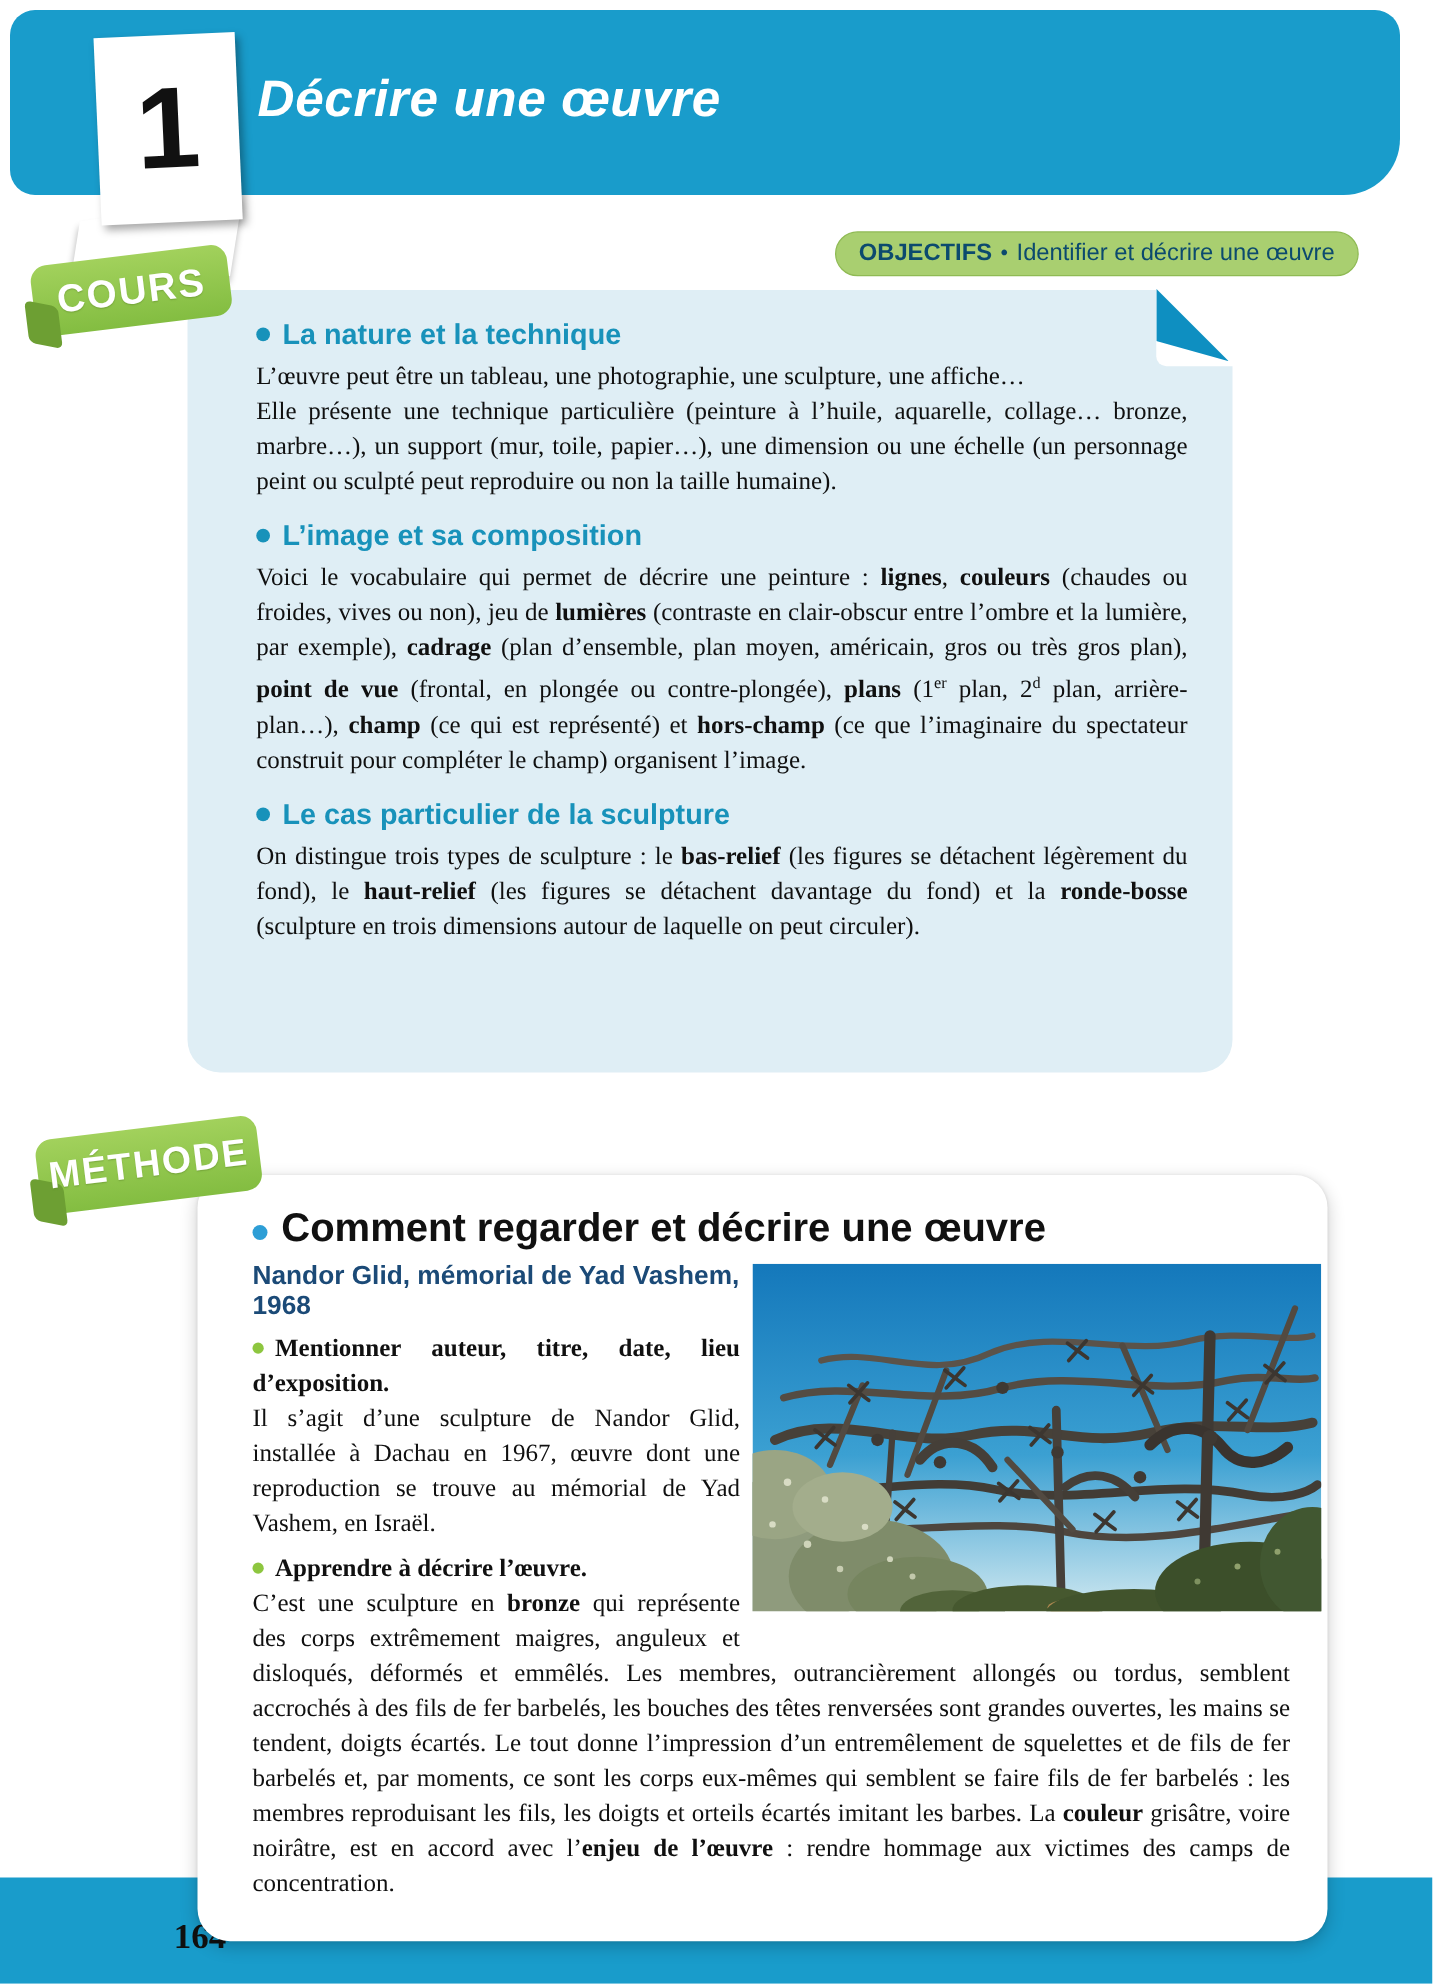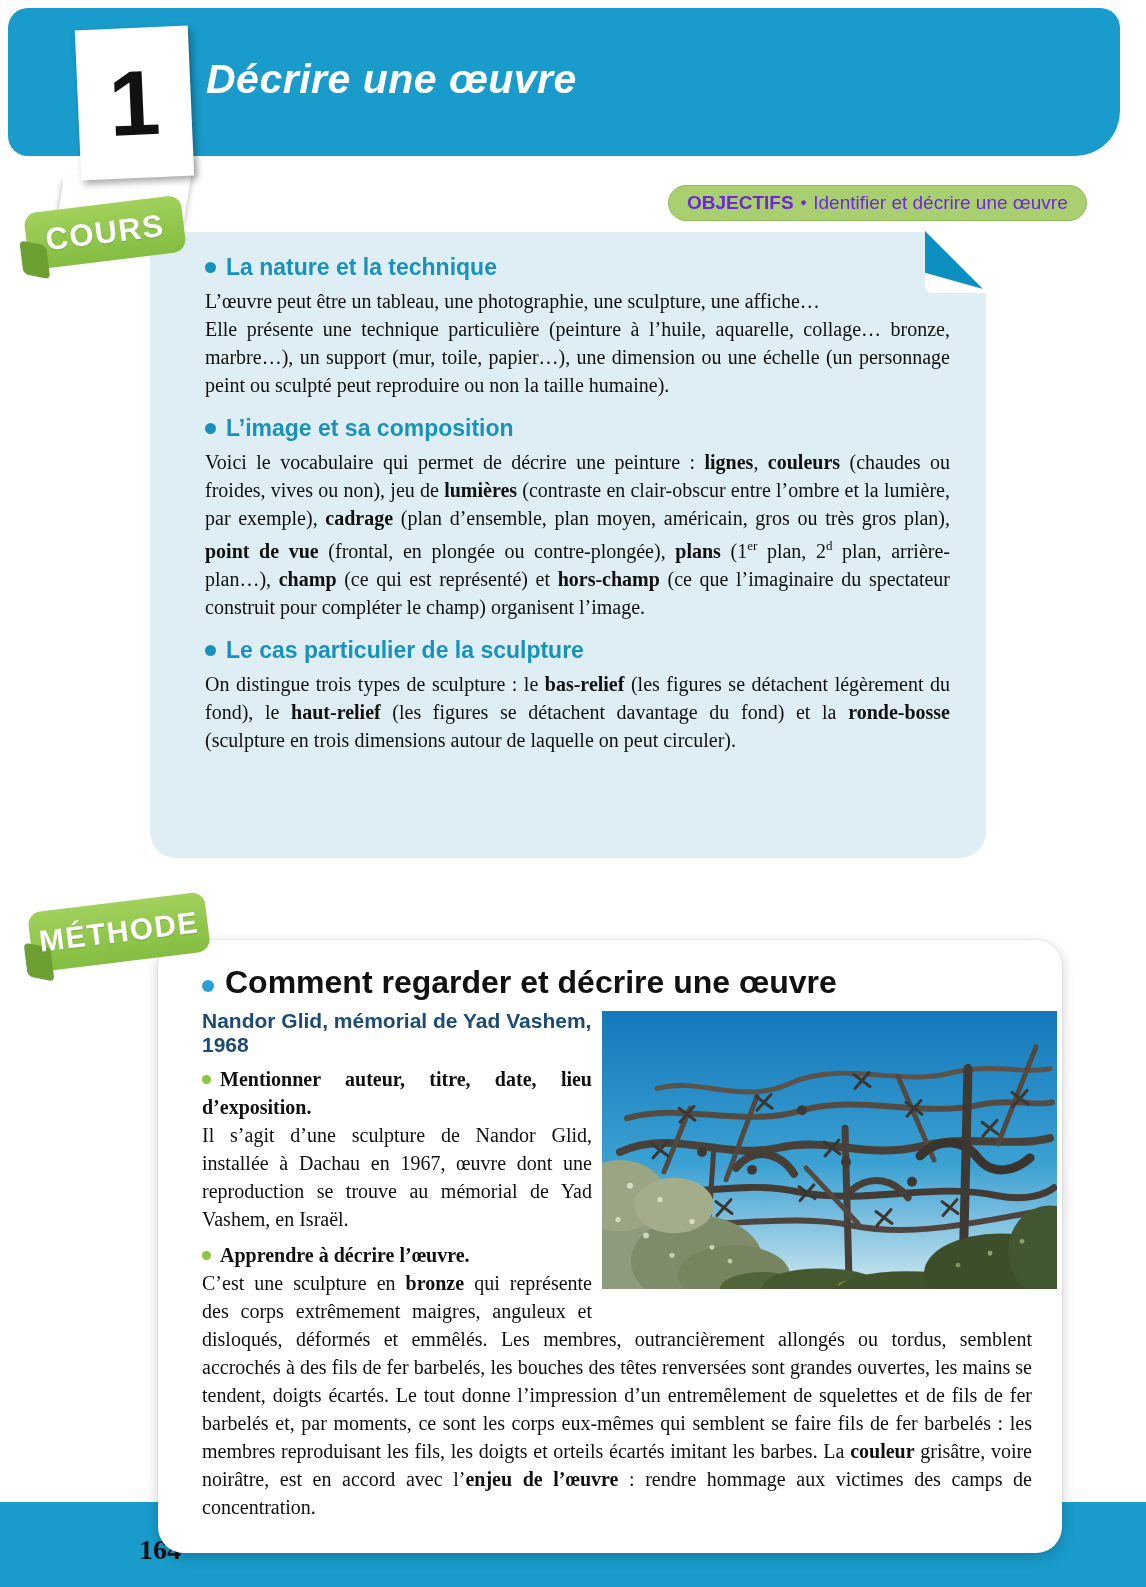--- a/index.html
+++ b/index.html
@@ -21,21 +21,21 @@
     display:flex; align-items:center; justify-content:center; }
   .chapter-tab .num { font-size:92px; font-weight:bold; color:#111111; line-height:1; }
   .tab-curl { position:absolute; left:58px; top:168px; width:132px; height:62px;
     background:#ffffff; transform:rotate(-9deg) skewX(-18deg);
     box-shadow:0 5px 6px rgba(0,0,0,0.30); z-index:2; }
 
   
   .objectifs-badge { position:absolute; left:668px; top:185px; height:36px;
     background:#a9cf70; border:1px solid #8fba54; border-radius:18px;
     padding:0 18px; display:flex; align-items:center; gap:7px;
-    font-size:19px; color:#6d28d9; z-index:2; white-space:nowrap; }
+    font-size:19px; color:#0c4a6e; z-index:2; white-space:nowrap; }
   .objectifs-badge .obj-label { font-weight:bold; }
   .objectifs-badge .obj-sep { font-weight:bold; font-size:16px; }
 
   
   .badge-green { position:absolute; color:#ffffff; font-weight:bold;
     background:linear-gradient(180deg,#a2d15c 0%, #83bd41 100%);
     border-radius:13px; display:flex; align-items:center; justify-content:center;
     transform:rotate(-7deg); letter-spacing:1.5px; z-index:4;
     text-shadow:0 1px 1px rgba(90,130,40,.4); }
   .badge-green::after { content:""; position:absolute; left:-7px; bottom:-7px;

